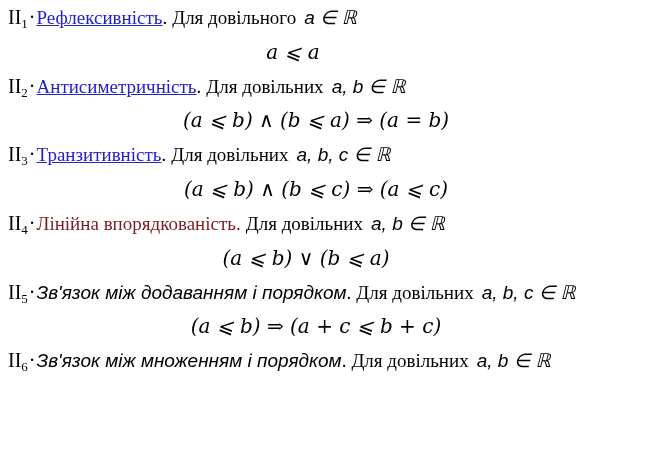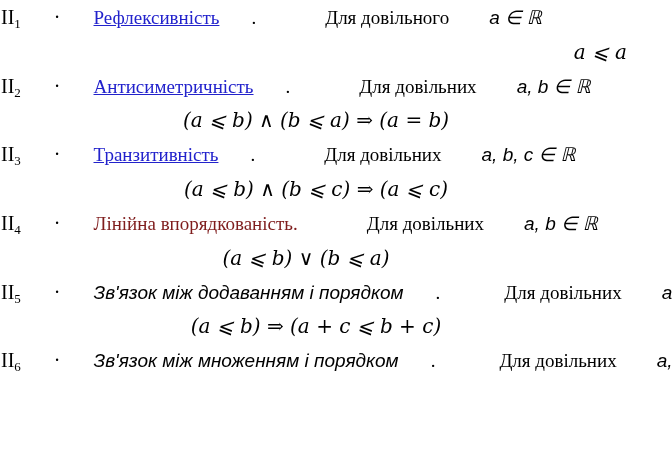--- a/index.html
+++ b/index.html
@@ -21,22 +21,21 @@
     padding: 0;
   }
   .axiom-block {
     margin: 0;
     padding: 0;
   }
   .axiom-line {
     display: flex;
     align-items: baseline;
     white-space: nowrap;
-    padding-left: 1px;
-    gap: 32px;
+    padding-left: 8px;
   }
   .label {
     font-family: "Liberation Serif", serif;
     font-size: 20px;
     letter-spacing: 0;
   }
   .label .sub {
     font-size: 13px;
     vertical-align: -0.28em;
   }
@@ -76,22 +75,21 @@
     padding-left: 8px;
   }
   .formula {
     text-align: center;
     font-family: "DejaVu Serif", serif;
     font-style: italic;
     font-size: 20px;
     white-space: nowrap;
   }
   .formula.shift-left {
-    padding-right: 45px;
-    text-align: right;
+    padding-right: 86px;
   }
   .formula.shift-left2 {
     padding-right: 60px;
   }
   .formula.shift-left3 {
     padding-right: 40px;
   }
   .sp-1 { display: inline-block; width: 5px; }
 </style>
 </head>

